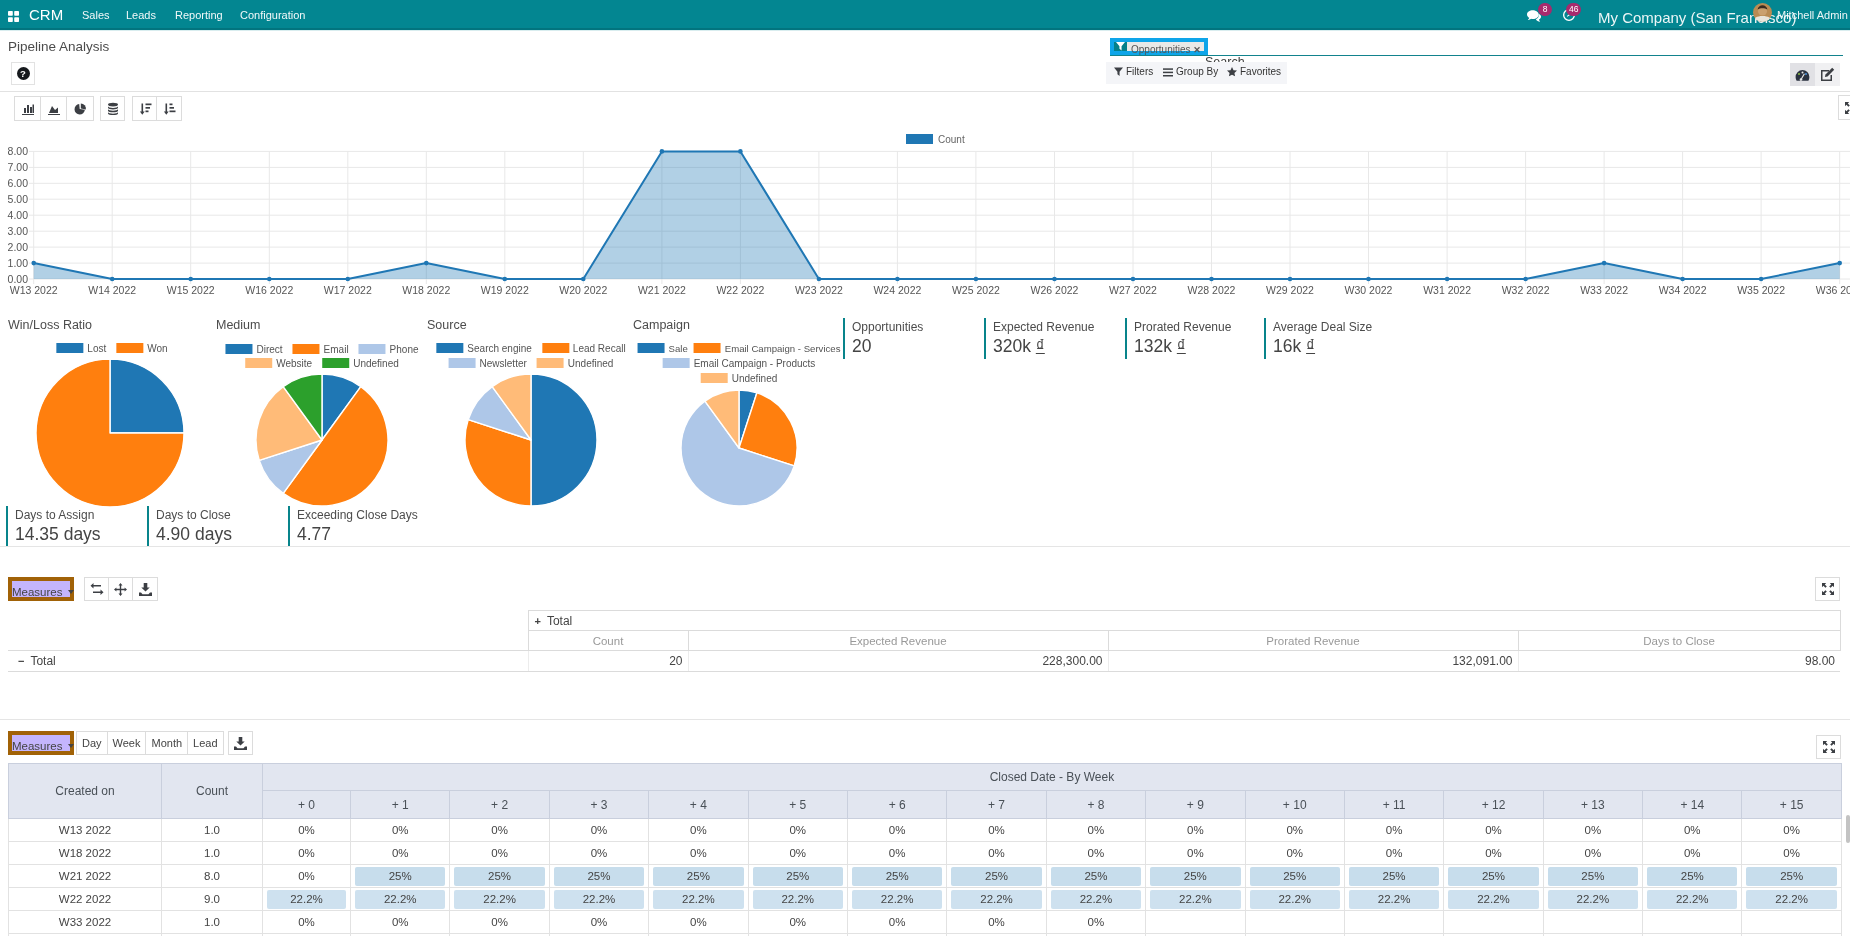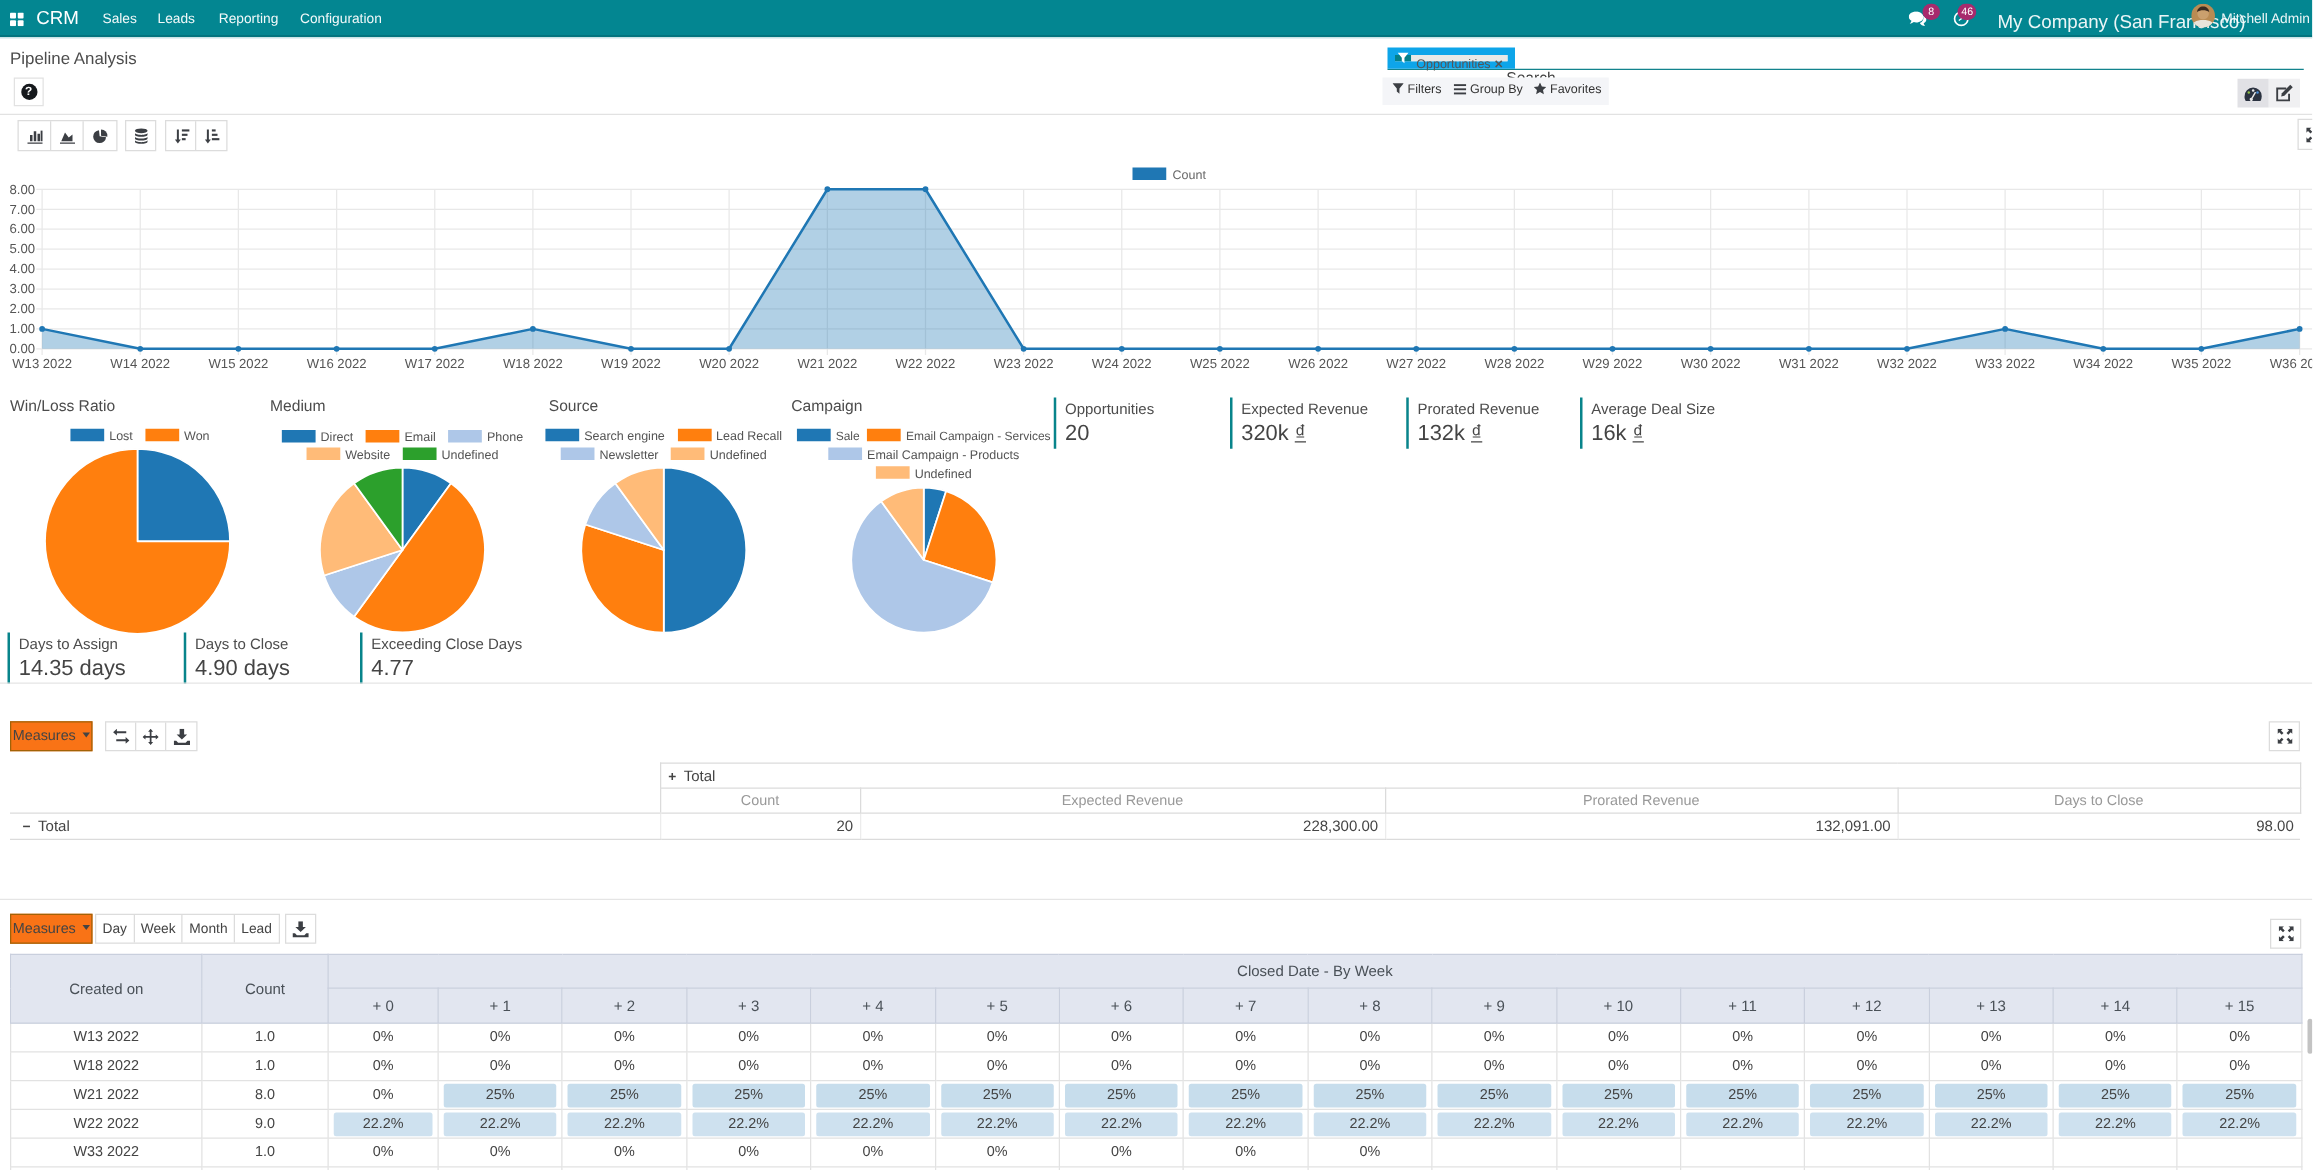--- a/index.html
+++ b/index.html
@@ -6,40 +6,40 @@
 .nav{position:absolute;left:0;top:0;width:1850px;height:30px;background:#038691;border-bottom:2px solid rgba(0,0,0,0.13)}
 .appsbtn{position:absolute;left:8px;top:8px}
 .brand{position:absolute;left:29px;top:6px;color:#fff;font-size:15px;font-weight:400}
 .mi{position:absolute;top:9px;color:rgba(255,255,255,.95);font-size:11px}
 .badge{position:absolute;top:3px;min-width:14px;height:13px;padding:0 3px;background:#a72a6d;border-radius:8px;color:#fff;font-size:8.5px;line-height:13px;text-align:center}
 .systext{position:absolute;top:9px;color:rgba(255,255,255,.92);font-size:12px;white-space:nowrap}
 .cpanel{position:absolute;left:0;top:30px;width:1850px;height:62px;border-bottom:1px solid #e2e2e2;background:#fff;border-top:1px solid #d9edef}
 .title{position:absolute;left:8px;top:8px;font-size:13.5px;color:#4c4c4c}
 .qbtn{position:absolute;left:11px;top:31px;width:24px;height:23px;border:1px solid #e2e2e2;background:#fff;text-align:center}
 .qcirc{display:inline-block;margin-top:4px;width:13px;height:13px;border-radius:50%;background:#16191d;color:#fff;font-size:9.5px;line-height:13px;font-weight:bold}
-.facet{position:absolute;left:1110px;top:7px;height:17px;display:flex;border:6px solid #0ea5e9;font-size:11.5px;z-index:2}
+.facet{position:absolute;left:1110px;top:7px;height:17px;display:flex;border:4px solid #0ea5e9;font-size:11.5px;z-index:2}
 .ficon{width:13px;background:#04808a;display:flex;align-items:center;justify-content:center}
 .ficon svg{width:9px;height:9px}
 .flabel{background:#e9e9e7;color:#555;padding:0 3px 0 4px;line-height:15px;white-space:nowrap;font-size:10px}
 .fx{color:#555;font-size:9px;font-weight:bold}
 .searchph{position:absolute;top:24px;font-size:12.5px;color:#404040}
 .underline{position:absolute;left:1110px;top:24px;width:733px;height:1.2px;background:#12838d}
 .fbar{position:absolute;left:1106px;top:31px;width:181px;height:22px;background:#f4f5f8}
 .fitem{position:absolute;left:8px;top:4px;font-size:10px;color:#333;white-space:nowrap}
 .fitem svg{margin-right:3px;vertical-align:-1px}
 .fitem span{vertical-align:1px}
 .viewsw{position:absolute;left:1790px;top:32px;display:flex}
 .vbtn{width:25px;height:23px;display:flex;align-items:center;justify-content:center;background:#f0f0f2}
 .vbtn.active{background:#e1e1e5}
 .btngrp{position:absolute;display:flex;border:1px solid #dcdcdc;background:#fff}
 .gb{width:26px;height:23px;display:flex;align-items:center;justify-content:center;border-right:1px solid #dcdcdc}
 .gb:last-child{border-right:none}
 .tb{padding:0 5px;height:22px;line-height:22px;font-size:11px;color:#444;border-right:1px solid #dcdcdc}
 .tb:last-child{border-right:none}
-.mbtn{position:absolute;width:66px;height:24px;border:1px solid #a16207;background:#f97316;font-size:11.5px;color:#444;text-align:center;line-height:22px;white-space:nowrap}
+.mbtn{position:absolute;width:66px;height:24px;border:4px solid #a16207;background:#c4b5fd;font-size:11.5px;color:#444;text-align:center;line-height:22px;white-space:nowrap}
 .caret{display:inline-block;width:0;height:0;border-left:3.5px solid transparent;border-right:3.5px solid transparent;border-top:4px solid #444;vertical-align:2px;margin-left:2px}
 .sep{position:absolute;left:0;width:1850px;height:1px;background:#e5e5e5}
 .legend{position:absolute;left:906px;top:134px;font-size:10px;color:#666}
 .legend .sw{display:inline-block;width:27px;height:10px;background:#1f77b4;vertical-align:-1px;margin-right:5px}
 .ptitle{position:absolute;top:318px;font-size:12.5px;color:#4c4c4c}
 .legrow{position:absolute;transform:translateX(-50%);white-space:nowrap;font-size:10px;color:#545454}
 .lg{margin:0 5px}
 .sw{display:inline-block;width:27px;height:10px;vertical-align:-1px;margin-right:4px}
 .kpi{position:absolute;border-left:2px solid #08848b;padding:2px 0 2px 7px;min-height:35px}
 .kl{font-size:12px;color:#4c4c4c}
@@ -304,21 +304,21 @@
       <text x="1368.5" y="294" text-anchor="middle" font-size="10.5" fill="#555">W30 2022</text>
       <text x="1447.1" y="294" text-anchor="middle" font-size="10.5" fill="#555">W31 2022</text>
       <text x="1525.6" y="294" text-anchor="middle" font-size="10.5" fill="#555">W32 2022</text>
       <text x="1604.1" y="294" text-anchor="middle" font-size="10.5" fill="#555">W33 2022</text>
       <text x="1682.6" y="294" text-anchor="middle" font-size="10.5" fill="#555">W34 2022</text>
       <text x="1761.1" y="294" text-anchor="middle" font-size="10.5" fill="#555">W35 2022</text>
       <text x="1839.7" y="294" text-anchor="middle" font-size="10.5" fill="#555">W36 2022</text>
 </svg>
 <div class="ptitle" style="left:8px">Win/Loss Ratio</div>
     <div class="ptitle" style="left:216px">Medium</div>
-    <div class="ptitle" style="left:439px">Source</div>
+    <div class="ptitle" style="left:427px">Source</div>
     <div class="ptitle" style="left:633px">Campaign</div>
 <div class="legrow" style="left:112px;top:343px"><span class="lg"><span class="sw" style="background:#1f77b4"></span>Lost</span><span class="lg"><span class="sw" style="background:#ff7f0e"></span>Won</span></div>
     <div class="legrow" style="left:322px;top:344px"><span class="lg"><span class="sw" style="background:#1f77b4"></span>Direct</span><span class="lg"><span class="sw" style="background:#ff7f0e"></span>Email</span><span class="lg"><span class="sw" style="background:#aec7e8"></span>Phone</span></div>
     <div class="legrow" style="left:322px;top:358px"><span class="lg"><span class="sw" style="background:#ffbb78"></span>Website</span><span class="lg"><span class="sw" style="background:#2ca02c"></span>Undefined</span></div>
     <div class="legrow" style="left:531px;top:343px"><span class="lg"><span class="sw" style="background:#1f77b4"></span>Search engine</span><span class="lg"><span class="sw" style="background:#ff7f0e"></span>Lead Recall</span></div>
     <div class="legrow" style="left:531px;top:358px"><span class="lg"><span class="sw" style="background:#aec7e8"></span>Newsletter</span><span class="lg"><span class="sw" style="background:#ffbb78"></span>Undefined</span></div>
     <div class="legrow" style="left:739px;top:343px;font-size:9.6px"><span class="lg" style="margin:0 3px"><span class="sw" style="background:#1f77b4"></span>Sale</span><span class="lg" style="margin:0 3px"><span class="sw" style="background:#ff7f0e"></span>Email Campaign - Services</span></div>
     <div class="legrow" style="left:739px;top:358px"><span class="lg"><span class="sw" style="background:#aec7e8"></span>Email Campaign - Products</span></div>
     <div class="legrow" style="left:739px;top:373px"><span class="lg"><span class="sw" style="background:#ffbb78"></span>Undefined</span></div>
 <svg style="position:absolute;left:0;top:355px" width="850" height="155" viewBox="0 355 850 155">

